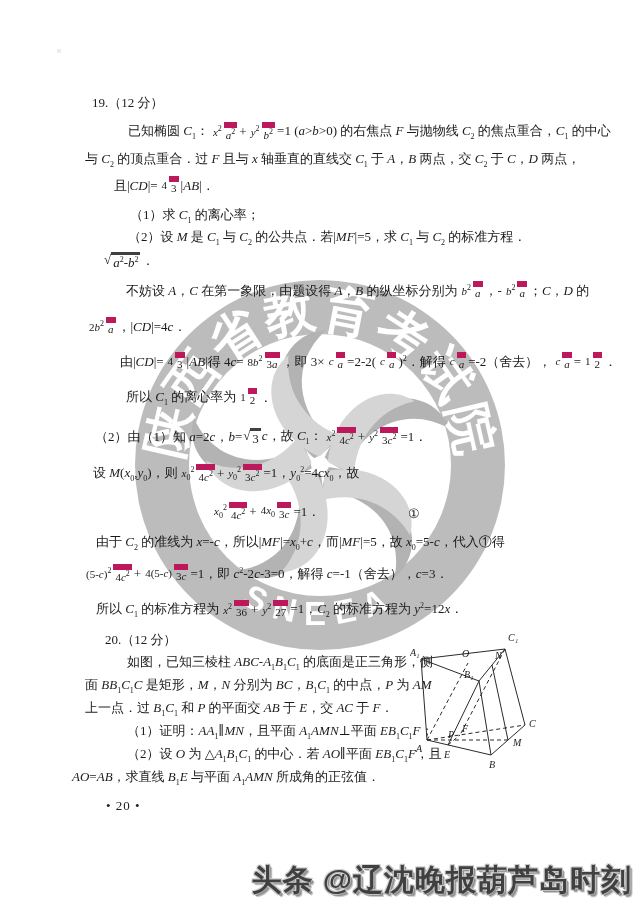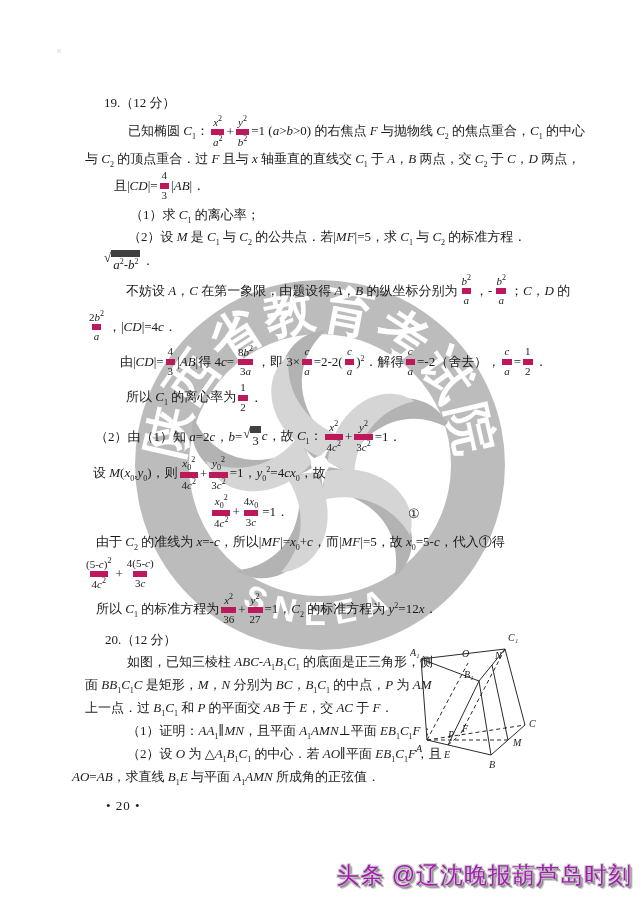--- a/index.html
+++ b/index.html
@@ -8,38 +8,38 @@
     font-family:"Liberation Serif","DejaVu Serif",serif;color:#1b1b1b;
   }
   
   .wm{position:absolute;left:85px;top:268px;opacity:.82;pointer-events:none;}
   
   .line{position:absolute;display:flex;align-items:center;white-space:pre;
         font-size:13px;line-height:1.2;z-index:3;}
   .line .t{display:inline;}
   i{font-style:italic;}
   sup,sub{font-size:8px;line-height:1;}
-  .frac{display:inline-flex;flex-direction:column;align-items:center;
+  .frac{display:inline-flex;flex-direction:row;align-items:center;
         font-size:11px;line-height:1.25;margin:0 2px;text-align:center;}
   .frac .fn{padding:0 2px;display:block;}
   .frac .fd{padding:0 2px;display:block;border-top:6px solid #be185d;}
   .sqrt{display:inline-flex;align-items:flex-start;margin:0 1px;}
   .sqrt .rs{transform:translateY(0px);}
-  .sqrt .rad{border-top:7px solid #404040;padding:0 2px;}
+  .sqrt .rad{border-top:3px solid #404040;padding:0 2px;}
   
   .fig{position:absolute;left:410px;top:624px;z-index:3;}
   .fig text{font-family:"Liberation Serif","DejaVu Serif",serif;font-style:italic;font-size:10px;fill:#1b1b1b;}
   .fig .edge{stroke:#2a2a2a;stroke-width:1;fill:none;}
   .fig .hidden{stroke-dasharray:4,3;}
   
   .pagenum{position:absolute;left:106px;top:798px;font-size:13px;letter-spacing:1px;z-index:3;}
   .footer{
     position:absolute;right:8px;top:860px;z-index:4;
-    font-family:"Liberation Sans","DejaVu Sans",sans-serif;font-weight:normal;
-    font-size:23px;letter-spacing:1px;color:#a21caf;
+    font-family:"Liberation Sans","DejaVu Sans",sans-serif;font-weight:bold;
+    font-size:30px;letter-spacing:1px;color:#404040;
     text-shadow:-1px -1px 0 #d4d4d4,1px -1px 0 #c2c2c2,-1px 1px 0 #c2c2c2,
                  1px 1px 0 #9e9e9e,2px 2px 0 #8f8f8f,3px 3px 0 #c9c9c9;
   }
   .speck{position:absolute;left:57px;top:49px;width:4px;height:4px;background:#ececec;z-index:1;}
   .wmtext{font-family:"Liberation Sans","DejaVu Sans",sans-serif;font-weight:bold;fill:#ffffff;}
 </style>
 </head>
 <body>
 
 <div class="speck"></div>
@@ -69,37 +69,37 @@
     <path id="wmBot" d="M 123,310 A 158,158 0 0 0 347,310" fill="none"></path>
   </defs>
   <text class="wmtext" font-size="50" letter-spacing="3">
     <textPath href="#wmTop" startOffset="50%" text-anchor="middle">陕西省教育考试院</textPath>
   </text>
   <text class="wmtext" font-size="33" letter-spacing="10">
     <textPath href="#wmBot" startOffset="50%" text-anchor="middle">SNEEA</textPath>
   </text>
 </svg>
 
-<div class="line" style="left:104px;top:95px;height:16px">19.（12 分）</div>
+<div class="line" style="left:92px;top:95px;height:16px">19.（12 分）</div>
 <div class="line" style="left:128px;top:112px;height:40px"><span class="t">已知椭圆 <i>C</i><sub>1</sub>：</span><span class="frac"><span class="fn"><i>x</i><sup>2</sup></span><span class="fd"><i>a</i><sup>2</sup></span></span><span class="t">+</span><span class="frac"><span class="fn"><i>y</i><sup>2</sup></span><span class="fd"><i>b</i><sup>2</sup></span></span><span class="t">=1 (<i>a</i>&gt;<i>b</i>&gt;0) 的右焦点 <i>F</i> 与抛物线 <i>C</i><sub>2</sub> 的焦点重合，<i>C</i><sub>1</sub> 的中心</span></div>
 <div class="line" style="left:85px;top:150px;height:20px"><span class="t">与 <i>C</i><sub>2</sub> 的顶点重合．过 <i>F</i> 且与 <i>x</i> 轴垂直的直线交 <i>C</i><sub>1</sub> 于 <i>A</i>，<i>B</i> 两点，交 <i>C</i><sub>2</sub> 于 <i>C</i>，<i>D</i> 两点，</span></div>
 <div class="line" style="left:114px;top:166px;height:40px"><span class="t">且|<i>CD</i>|=</span><span class="frac"><span class="fn">4</span><span class="fd">3</span></span><span class="t">|<i>AB</i>|．</span></div>
 <div class="line" style="left:130px;top:206px;height:20px"><span class="t">（1）求 <i>C</i><sub>1</sub> 的离心率；</span></div>
 <div class="line" style="left:128px;top:228px;height:20px"><span class="t">（2）设 <i>M</i> 是 <i>C</i><sub>1</sub> 与 <i>C</i><sub>2</sub> 的公共点．若|<i>MF</i>|=5，求 <i>C</i><sub>1</sub> 与 <i>C</i><sub>2</sub> 的标准方程．</span></div>
 <div class="line" style="left:103px;top:248px;height:26px"><span class="sqrt"><span class="rs">√</span><span class="rad"><i>a</i><sup>2</sup>-<i>b</i><sup>2</sup></span></span><span class="t">．</span></div>
 <div class="line" style="left:126px;top:271px;height:40px"><span class="t">不妨设 <i>A</i>，<i>C</i> 在第一象限，由题设得 <i>A</i>，<i>B</i> 的纵坐标分别为</span><span class="frac"><span class="fn"><i>b</i><sup>2</sup></span><span class="fd"><i>a</i></span></span><span class="t">，-</span><span class="frac"><span class="fn"><i>b</i><sup>2</sup></span><span class="fd"><i>a</i></span></span><span class="t">；<i>C</i>，<i>D</i> 的</span></div>
 <div class="line" style="left:85px;top:307px;height:40px"><span class="frac"><span class="fn">2<i>b</i><sup>2</sup></span><span class="fd"><i>a</i></span></span><span class="t">，|<i>CD</i>|=4<i>c</i>．</span></div>
 <div class="line" style="left:120px;top:342px;height:40px"><span class="t">由|<i>CD</i>|=</span><span class="frac"><span class="fn">4</span><span class="fd">3</span></span><span class="t">|<i>AB</i>|得 4<i>c</i>=</span><span class="frac"><span class="fn">8<i>b</i><sup>2</sup></span><span class="fd">3<i>a</i></span></span><span class="t">，即 3×</span><span class="frac"><span class="fn"><i>c</i></span><span class="fd"><i>a</i></span></span><span class="t">=2-2(</span><span class="frac"><span class="fn"><i>c</i></span><span class="fd"><i>a</i></span></span><span class="t">)<sup>2</sup>．解得</span><span class="frac"><span class="fn"><i>c</i></span><span class="fd"><i>a</i></span></span><span class="t">=-2（舍去），</span><span class="frac"><span class="fn"><i>c</i></span><span class="fd"><i>a</i></span></span><span class="t">=</span><span class="frac"><span class="fn">1</span><span class="fd">2</span></span><span class="t">．</span></div>
 <div class="line" style="left:126px;top:378px;height:40px"><span class="t">所以 <i>C</i><sub>1</sub> 的离心率为</span><span class="frac"><span class="fn">1</span><span class="fd">2</span></span><span class="t">．</span></div>
 <div class="line" style="left:95px;top:417px;height:40px"><span class="t">（2）由（1）知 <i>a</i>=2<i>c</i>，<i>b</i>=</span><span class="sqrt"><span class="rs">√</span><span class="rad">3</span></span><span class="t"><i>c</i>，故 <i>C</i><sub>1</sub>：</span><span class="frac"><span class="fn"><i>x</i><sup>2</sup></span><span class="fd">4<i>c</i><sup>2</sup></span></span><span class="t">+</span><span class="frac"><span class="fn"><i>y</i><sup>2</sup></span><span class="fd">3<i>c</i><sup>2</sup></span></span><span class="t">=1．</span></div>
 <div class="line" style="left:93px;top:454px;height:40px"><span class="t">设 <i>M</i>(<i>x</i><sub>0</sub>,<i>y</i><sub>0</sub>)，则</span><span class="frac"><span class="fn"><i>x</i><sub>0</sub><sup>2</sup></span><span class="fd">4<i>c</i><sup>2</sup></span></span><span class="t">+</span><span class="frac"><span class="fn"><i>y</i><sub>0</sub><sup>2</sup></span><span class="fd">3<i>c</i><sup>2</sup></span></span><span class="t">=1，<i>y</i><sub>0</sub><sup>2</sup>=4<i>cx</i><sub>0</sub>，故</span></div>
 <div class="line" style="left:210px;top:492px;height:40px"><span class="frac"><span class="fn"><i>x</i><sub>0</sub><sup>2</sup></span><span class="fd">4<i>c</i><sup>2</sup></span></span><span class="t">+</span><span class="frac"><span class="fn">4<i>x</i><sub>0</sub></span><span class="fd">3<i>c</i></span></span><span class="t">=1．</span></div>
 <div class="line" style="left:408px;top:504px;height:20px"><span class="t">①</span></div>
 <div class="line" style="left:96px;top:533px;height:20px"><span class="t">由于 <i>C</i><sub>2</sub> 的准线为 <i>x</i>=-<i>c</i>，所以|<i>MF</i>|=<i>x</i><sub>0</sub>+<i>c</i>，而|<i>MF</i>|=5，故 <i>x</i><sub>0</sub>=5-<i>c</i>，代入①得</span></div>
-<div class="line" style="left:82px;top:554px;height:40px"><span class="frac"><span class="fn">(5-<i>c</i>)<sup>2</sup></span><span class="fd">4<i>c</i><sup>2</sup></span></span><span class="t">+</span><span class="frac"><span class="fn">4(5-<i>c</i>)</span><span class="fd">3<i>c</i></span></span></div>
+<div class="line" style="left:82px;top:554px;height:40px"><span class="frac"><span class="fn">(5-<i>c</i>)<sup>2</sup></span><span class="fd">4<i>c</i><sup>2</sup></span></span><span class="t">+</span><span class="frac"><span class="fn">4(5-<i>c</i>)</span><span class="fd">3<i>c</i></span></span><span class="t">=1，即 <i>c</i><sup>2</sup>-2<i>c</i>-3=0，解得 <i>c</i>=-1（舍去），<i>c</i>=3．</span></div>
 <div class="line" style="left:96px;top:590px;height:40px"><span class="t">所以 <i>C</i><sub>1</sub> 的标准方程为</span><span class="frac"><span class="fn"><i>x</i><sup>2</sup></span><span class="fd">36</span></span><span class="t">+</span><span class="frac"><span class="fn"><i>y</i><sup>2</sup></span><span class="fd">27</span></span><span class="t">=1，<i>C</i><sub>2</sub> 的标准方程为 <i>y</i><sup>2</sup>=12<i>x</i>．</span></div>
 
 <div class="line" style="left:105px;top:632px;height:16px">20.（12 分）</div>
 <div class="line" style="left:127px;top:653px;height:20px"><span class="t">如图，已知三棱柱 <i>ABC</i>-<i>A</i><sub>1</sub><i>B</i><sub>1</sub><i>C</i><sub>1</sub> 的底面是正三角形，侧</span></div>
 <div class="line" style="left:85px;top:676px;height:20px"><span class="t">面 <i>BB</i><sub>1</sub><i>C</i><sub>1</sub><i>C</i> 是矩形，<i>M</i>，<i>N</i> 分别为 <i>BC</i>，<i>B</i><sub>1</sub><i>C</i><sub>1</sub> 的中点，<i>P</i> 为 <i>AM</i></span></div>
 <div class="line" style="left:85px;top:699px;height:20px"><span class="t">上一点．过 <i>B</i><sub>1</sub><i>C</i><sub>1</sub> 和 <i>P</i> 的平面交 <i>AB</i> 于 <i>E</i>，交 <i>AC</i> 于 <i>F</i>．</span></div>
 <div class="line" style="left:127px;top:722px;height:20px"><span class="t">（1）证明：<i>AA</i><sub>1</sub>∥<i>MN</i>，且平面 <i>A</i><sub>1</sub><i>AMN</i>⊥平面 <i>EB</i><sub>1</sub><i>C</i><sub>1</sub><i>F</i>；</span></div>
 <div class="line" style="left:127px;top:745px;height:20px"><span class="t">（2）设 <i>O</i> 为 △<i>A</i><sub>1</sub><i>B</i><sub>1</sub><i>C</i><sub>1</sub> 的中心．若 <i>AO</i>∥平面 <i>EB</i><sub>1</sub><i>C</i><sub>1</sub><i>F</i>，且</span></div>
 <div class="line" style="left:72px;top:768px;height:20px"><span class="t"><i>AO</i>=<i>AB</i>，求直线 <i>B</i><sub>1</sub><i>E</i> 与平面 <i>A</i><sub>1</sub><i>AMN</i> 所成角的正弦值．</span></div>
 

